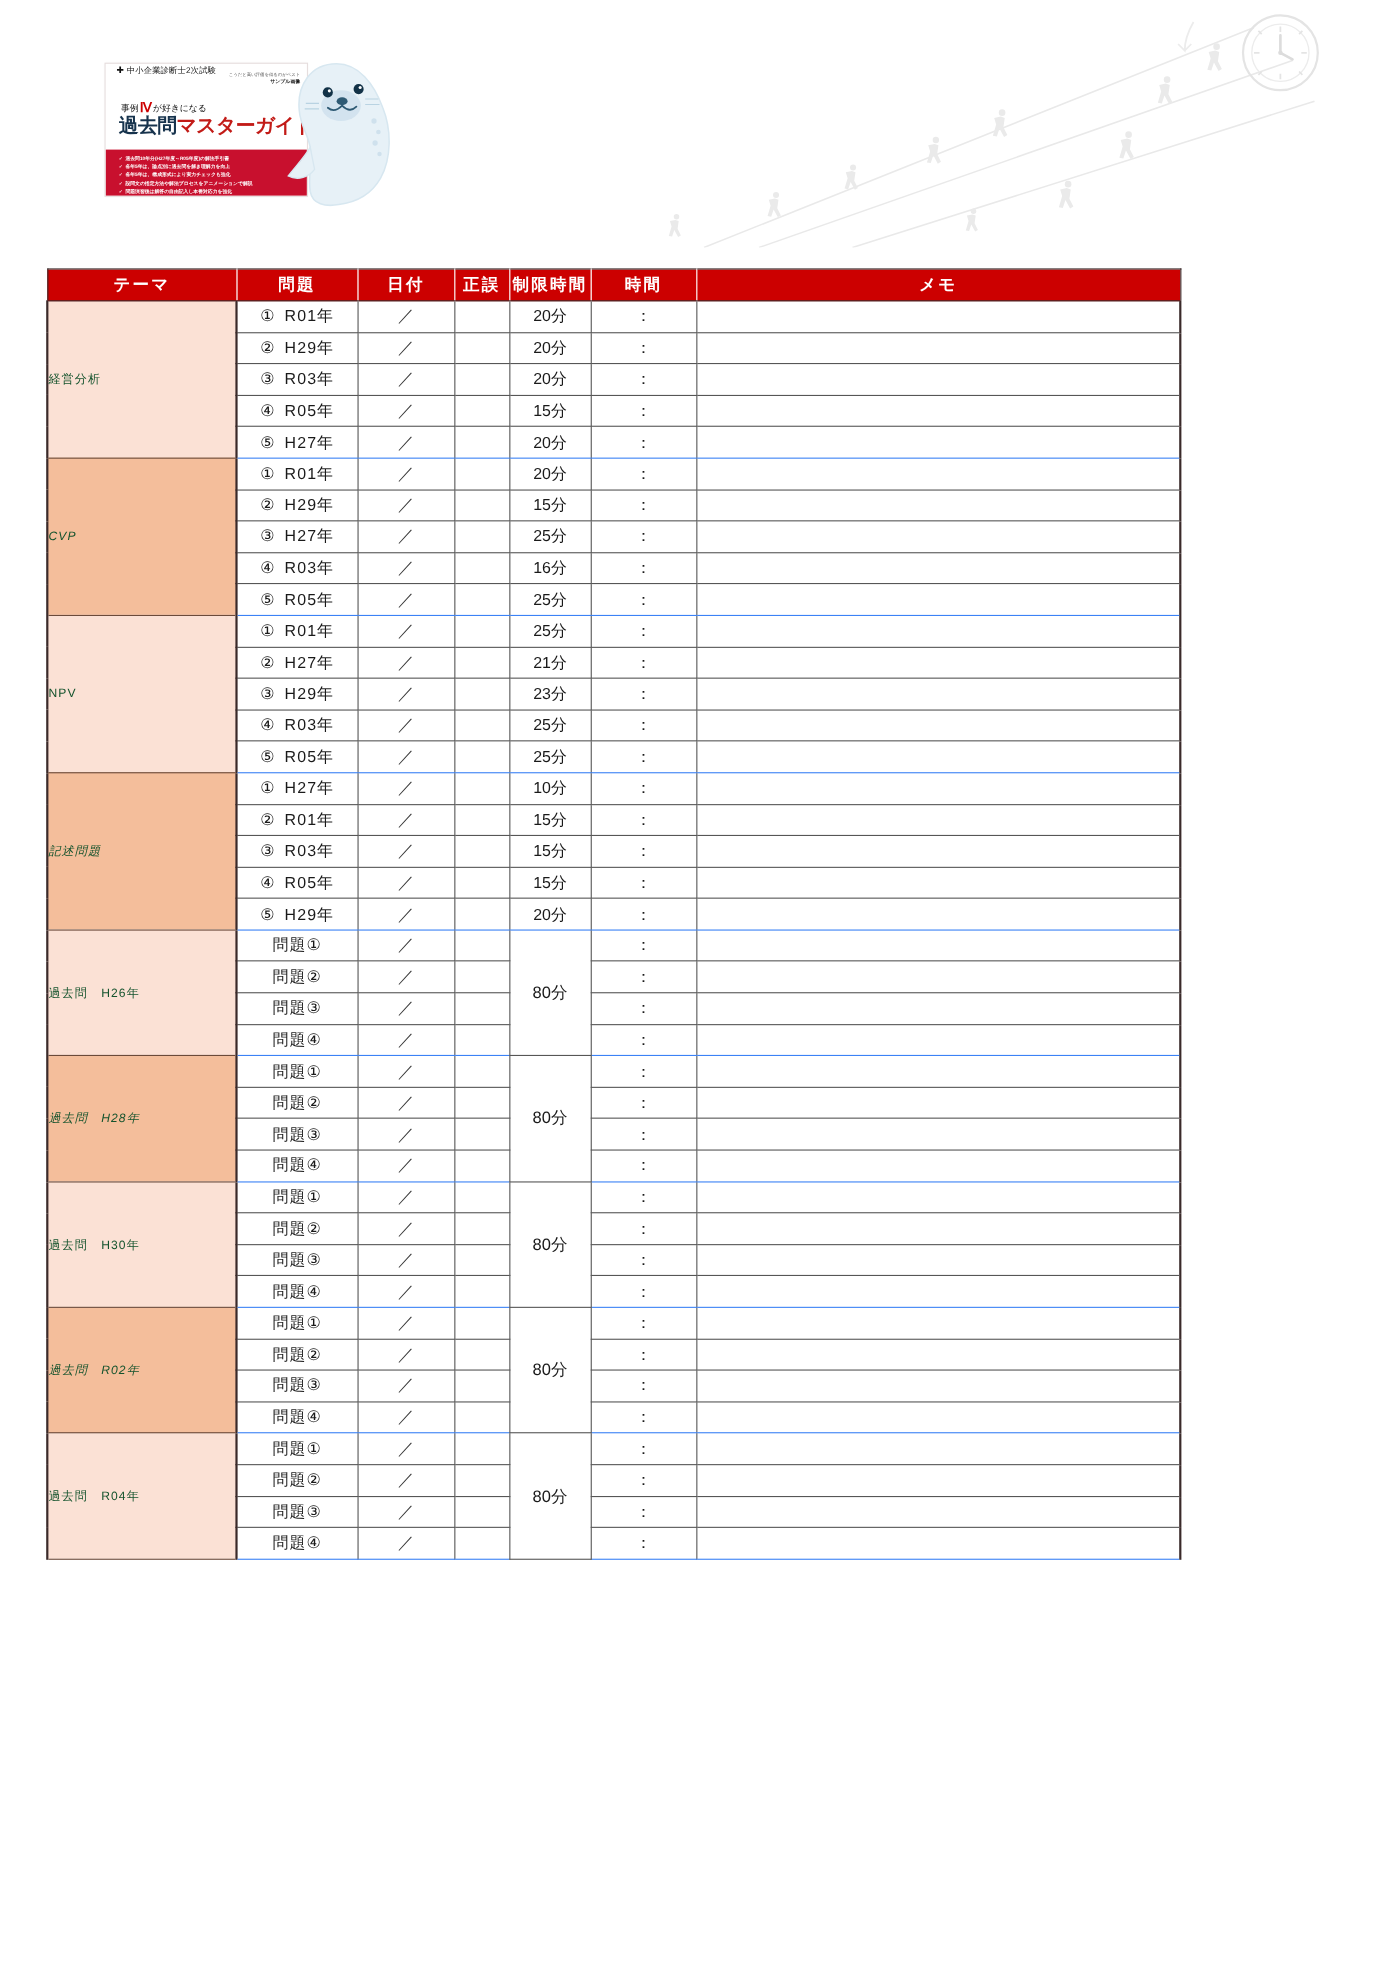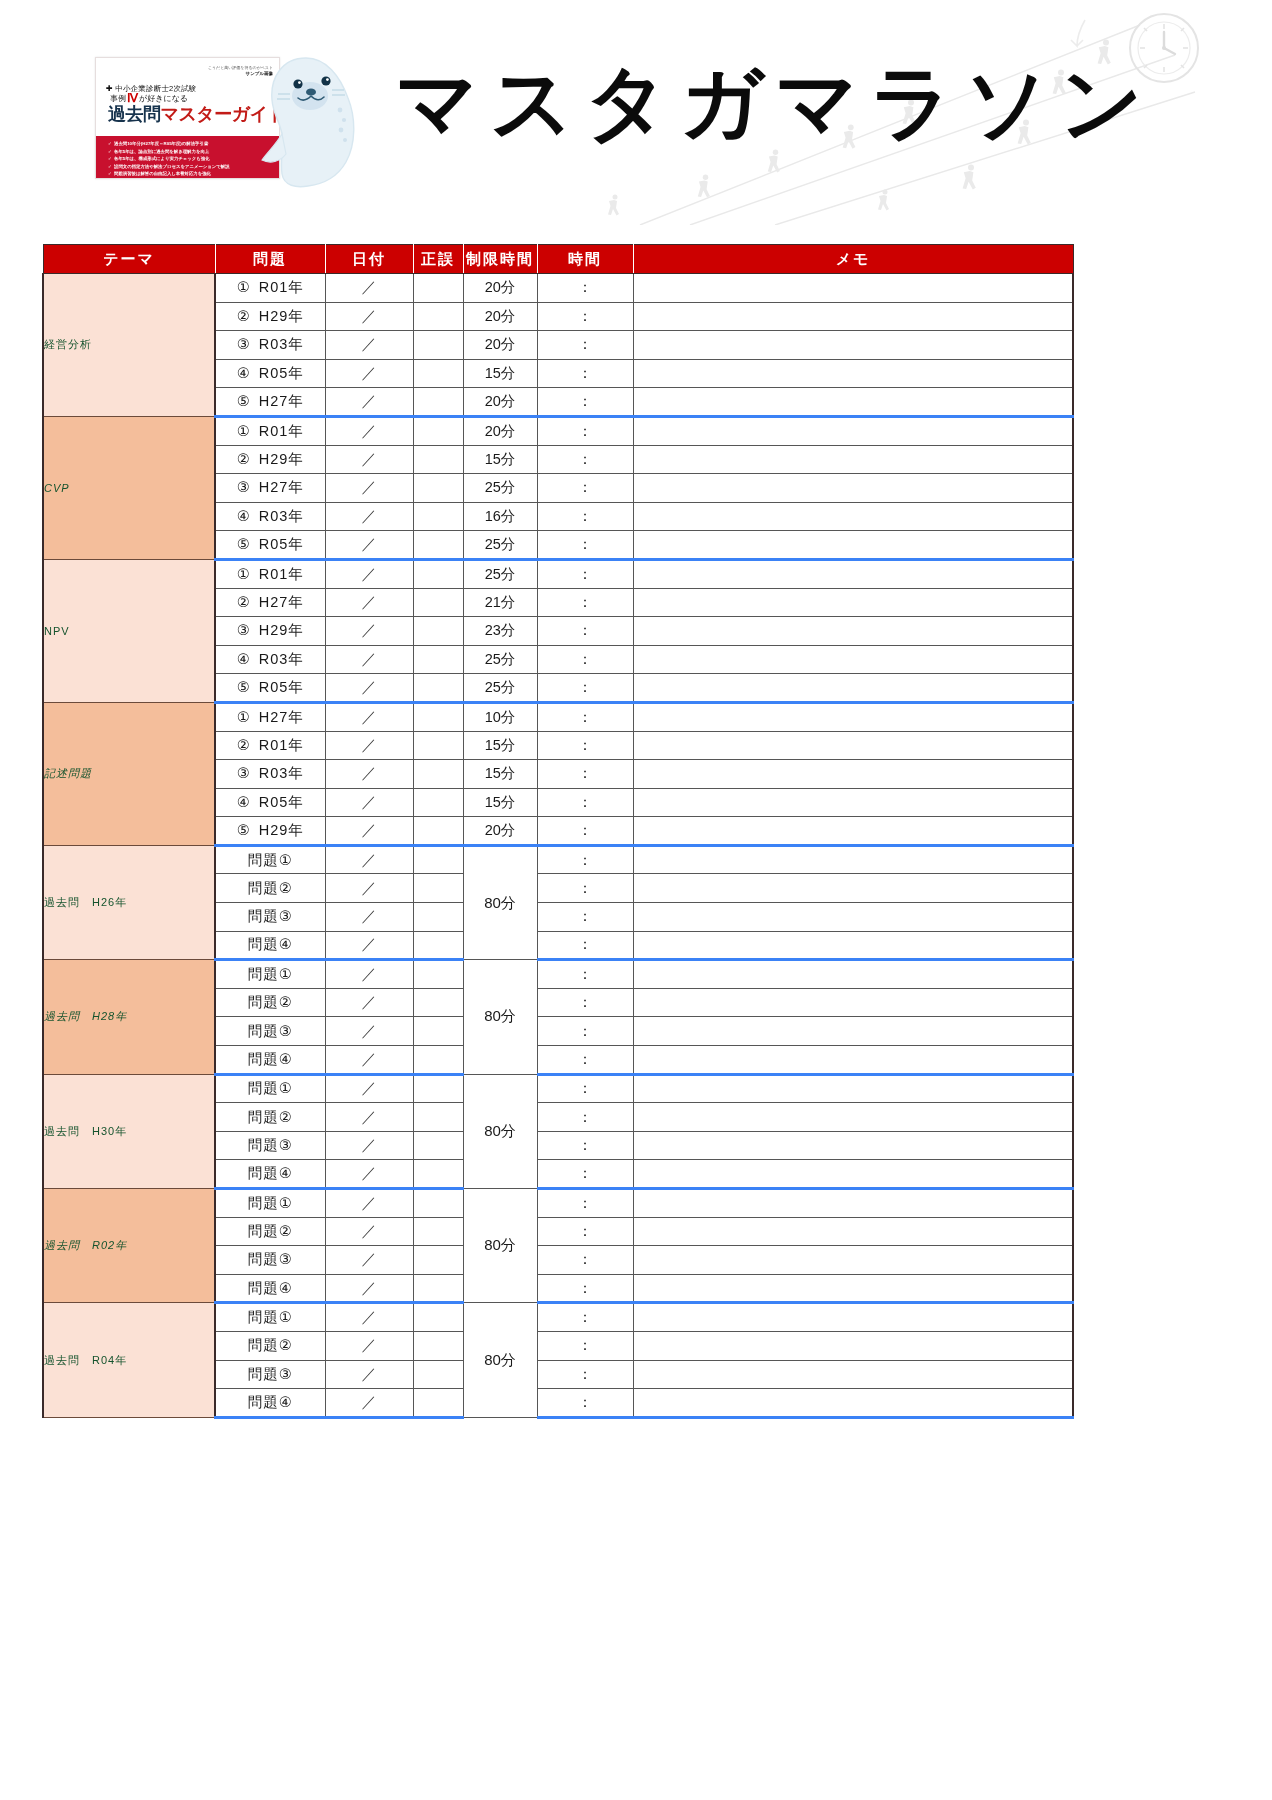--- a/index.html
+++ b/index.html
@@ -25,21 +25,21 @@
   .book-cover {
     position: absolute;
     left: 95px; top: 57px;
     width: 185px; height: 122px;
     background: #ffffff;
     border: 1px solid #e6dede;
     overflow: hidden;
     box-shadow: 0 0 2px rgba(0,0,0,0.10);
   }
   .bc-mark {
-    position:absolute; left:10px; top:26px;
+    position:absolute; left:10px; top:1px;
     font-size: 7.5px; color:#111; letter-spacing:.2px; white-space:nowrap;text-align:right;
   }
   .bc-mark .sym { font-size:8px; }
   .bc-sub {
     position:absolute; left:14px; top:33px;
     font-size:8px; color:#111; white-space:nowrap;text-align:right;
   }
   .bc-sub .rn {
     color:#c00; font-weight:bold; font-size:12px; vertical-align:-1px;
     font-family:"Liberation Serif", serif; padding:0 1px;
@@ -122,21 +122,21 @@
   td.cell.mark { }
   td.cell.limit{ }
   td.cell.time { letter-spacing:0; }
   td.cell.memo {
     border-left:1px solid #565656;
     border-right:2px solid #3a2a2a;
     border-top:1px solid #565656;
     border-bottom:1px solid #565656;
   }
   td.cell.limit.span { font-size:15px; }
-  tr.grp-last td.cell { border-bottom:3px solid #3b82f6; }
+  tr.grp-last td.cell { border-bottom:1px solid #3b82f6; }
 </style>
 </head>
 <body>
 
 <div class="header">
 
   <svg class="bg-art" width="1272" height="225" viewBox="0 0 1272 225">
     <g stroke="#e9e9e9" stroke-width="1.4" fill="none">
       <path d="M640 225 L1140 25"></path>
       <path d="M690 225 L1175 55"></path>
@@ -247,21 +247,20 @@
         <path d="M80 47 h13"></path>
     </g>
     <g fill="#cfe1ed">
       <circle cx="88" cy="62" r="2.4"></circle>
         <circle cx="92" cy="72" r="2.1"></circle>
         <circle cx="89" cy="82" r="2.4"></circle>
       <circle cx="93" cy="92" r="2"></circle>
     </g>
   </svg>
 
-  <div class="page-title">マスタガマラソン</div>
 </div>
 
 <div class="sheet">
   <table class="plan">
     <colgroup>
       <col class="c-theme">
         <col class="c-q">
         <col class="c-date">
         <col class="c-mark">
       <col class="c-limit">

